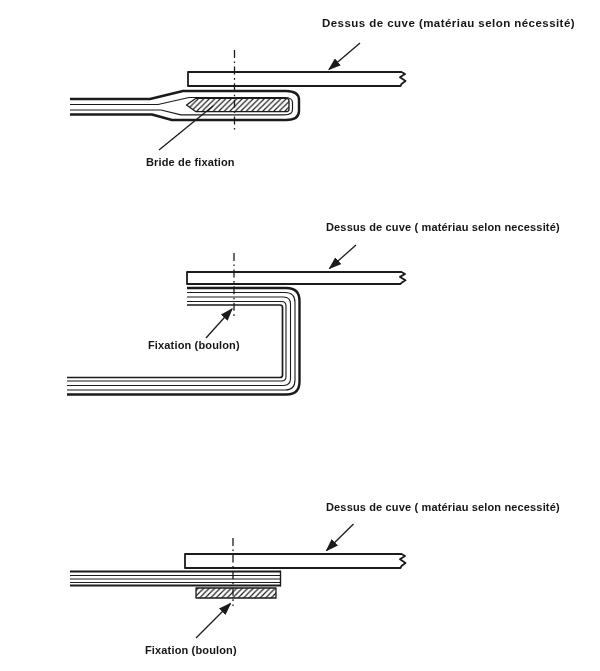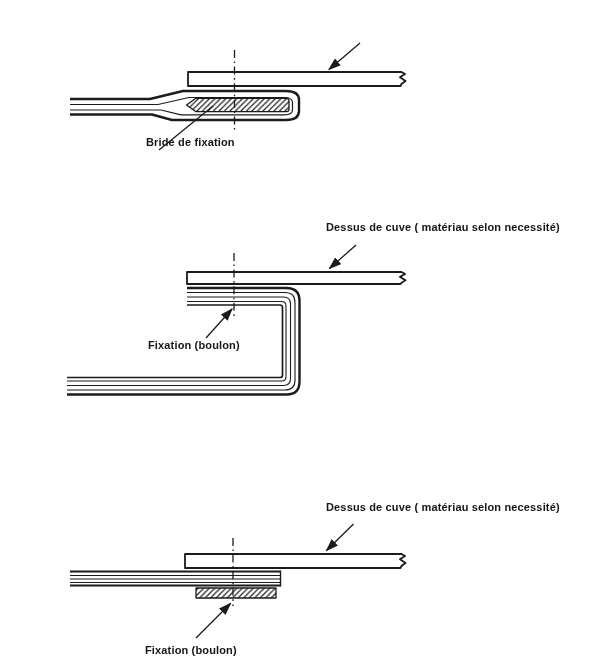--- a/index.html
+++ b/index.html
@@ -78,22 +78,23 @@
 
       <path d="M185,554 H401.5 l3.5,2 l-5,3.3 l5.5,3.7 l-4,3 l-1,2 L185,568 Z" fill="#ffffff" stroke-width="1.8"></path>
 
       <path d="M196,588 H276 V598 H196 Z" fill="url(#hatch)" stroke-width="1.3"></path>
       <path d="M233,538 V606" stroke-width="1.3" stroke-dasharray="8 3.5 1.6 3.5"></path>
       <line x1="353.5" y1="524" x2="326.5" y2="550.5" stroke-width="1.3" marker-end="url(#arr)"></line>
       <line x1="196" y1="638" x2="230.5" y2="603.5" stroke-width="1.3" marker-end="url(#arr)"></line>
     </g>
   </svg>
 
+  <div class="lbl lbl-wide" style="left:322px;top:17px;">Dessus de cuve (matériau selon nécessité)</div>
 
-  <div class="lbl" style="left:146px;top:136px;">Bride de fixation</div>
+  <div class="lbl" style="left:146px;top:156px;">Bride de fixation</div>
 
   <div class="lbl" style="left:326px;top:221px;">Dessus de cuve ( matériau selon necessité)</div>
 
   <div class="lbl" style="left:148px;top:339px;">Fixation (boulon)</div>
 
   <div class="lbl" style="left:326px;top:501px;">Dessus de cuve ( matériau selon necessité)</div>
 
   <div class="lbl" style="left:145px;top:644px;">Fixation (boulon)</div>
 </div>
 

